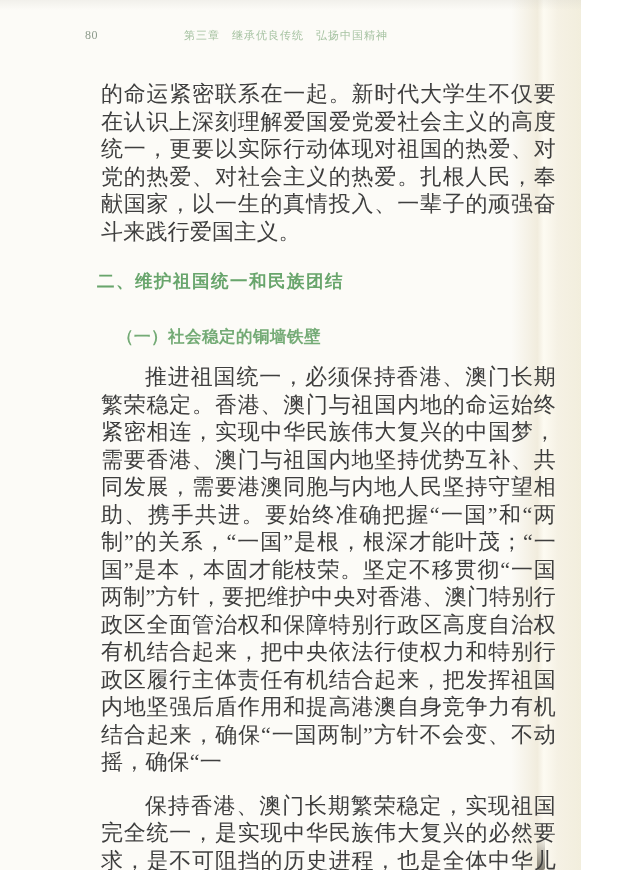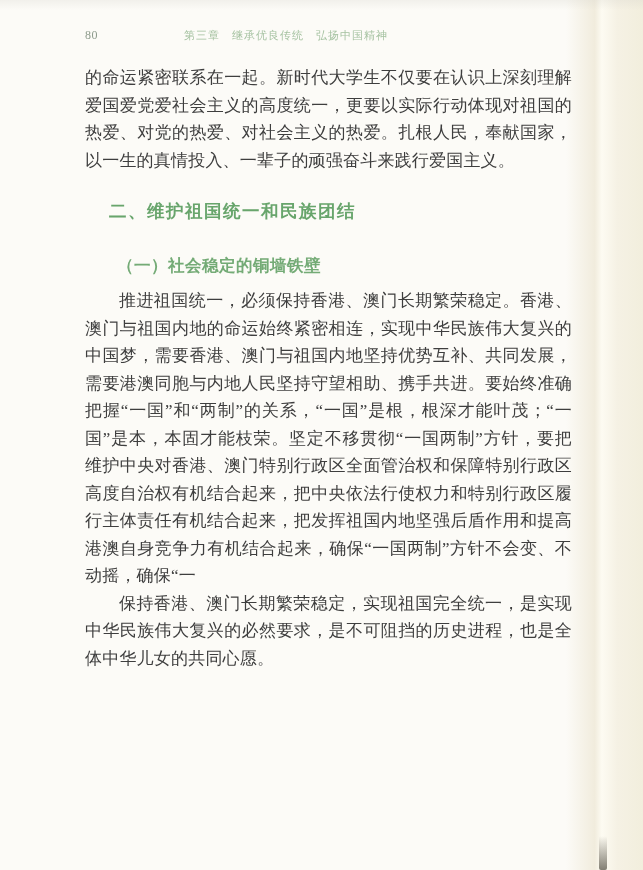--- a/index.html
+++ b/index.html
@@ -2,21 +2,21 @@
 <html lang="zh"><head>
 <meta charset="utf-8">
 <style>
   html, body {
     margin: 0;
     padding: 0;
     background: #ffffff;
   }
   .page {
     position: relative;
-    width: 643px;
+    width: 581px;
     height: 870px;
     overflow: hidden;
     box-sizing: border-box;
     
     background: linear-gradient(90deg,
       #fcfbf7 0%, #fcfbf7 88%,
       #f1ecdd 92.5%, #fdfbf2 93.6%,
       #f5f1e4 96%, #f2eedd 100%);
     font-family: "Liberation Serif", "DejaVu Serif", serif;
     color: #3e3e3e;
@@ -60,31 +60,31 @@
     letter-spacing: 1px;
     font-size: 11px;
   }
   .body-col {
     position: absolute;
     top: 64px;
     left: 85px;
     width: 487px;
   }
   .body-para {
-    margin: 0;
-    font-size: 17px;
+    margin: 16px;
+    font-size: 22px;
     line-height: 27.5px;
     text-align: justify;
     text-justify: inter-ideograph;
     letter-spacing: 0.2px;
   }
   .body-para.indented { text-indent: 2em; }
   .h1 {
-    margin: 25px 0 31px 24px;
-    font-family: Liberation Sans, sans-serif;
+    margin: 25px 0 31px 12px;
+    font-family: Liberation Mono, monospace;
     font-size: 17.5px;
     line-height: 24px;
     font-weight: bold;
     color: #68a56c;
     letter-spacing: 1.5px;
   }
   .h2 {
     margin: 17px 0 11px 32px;
     font-family: "Liberation Sans", "DejaVu Sans", sans-serif;
     font-size: 16.5px;

